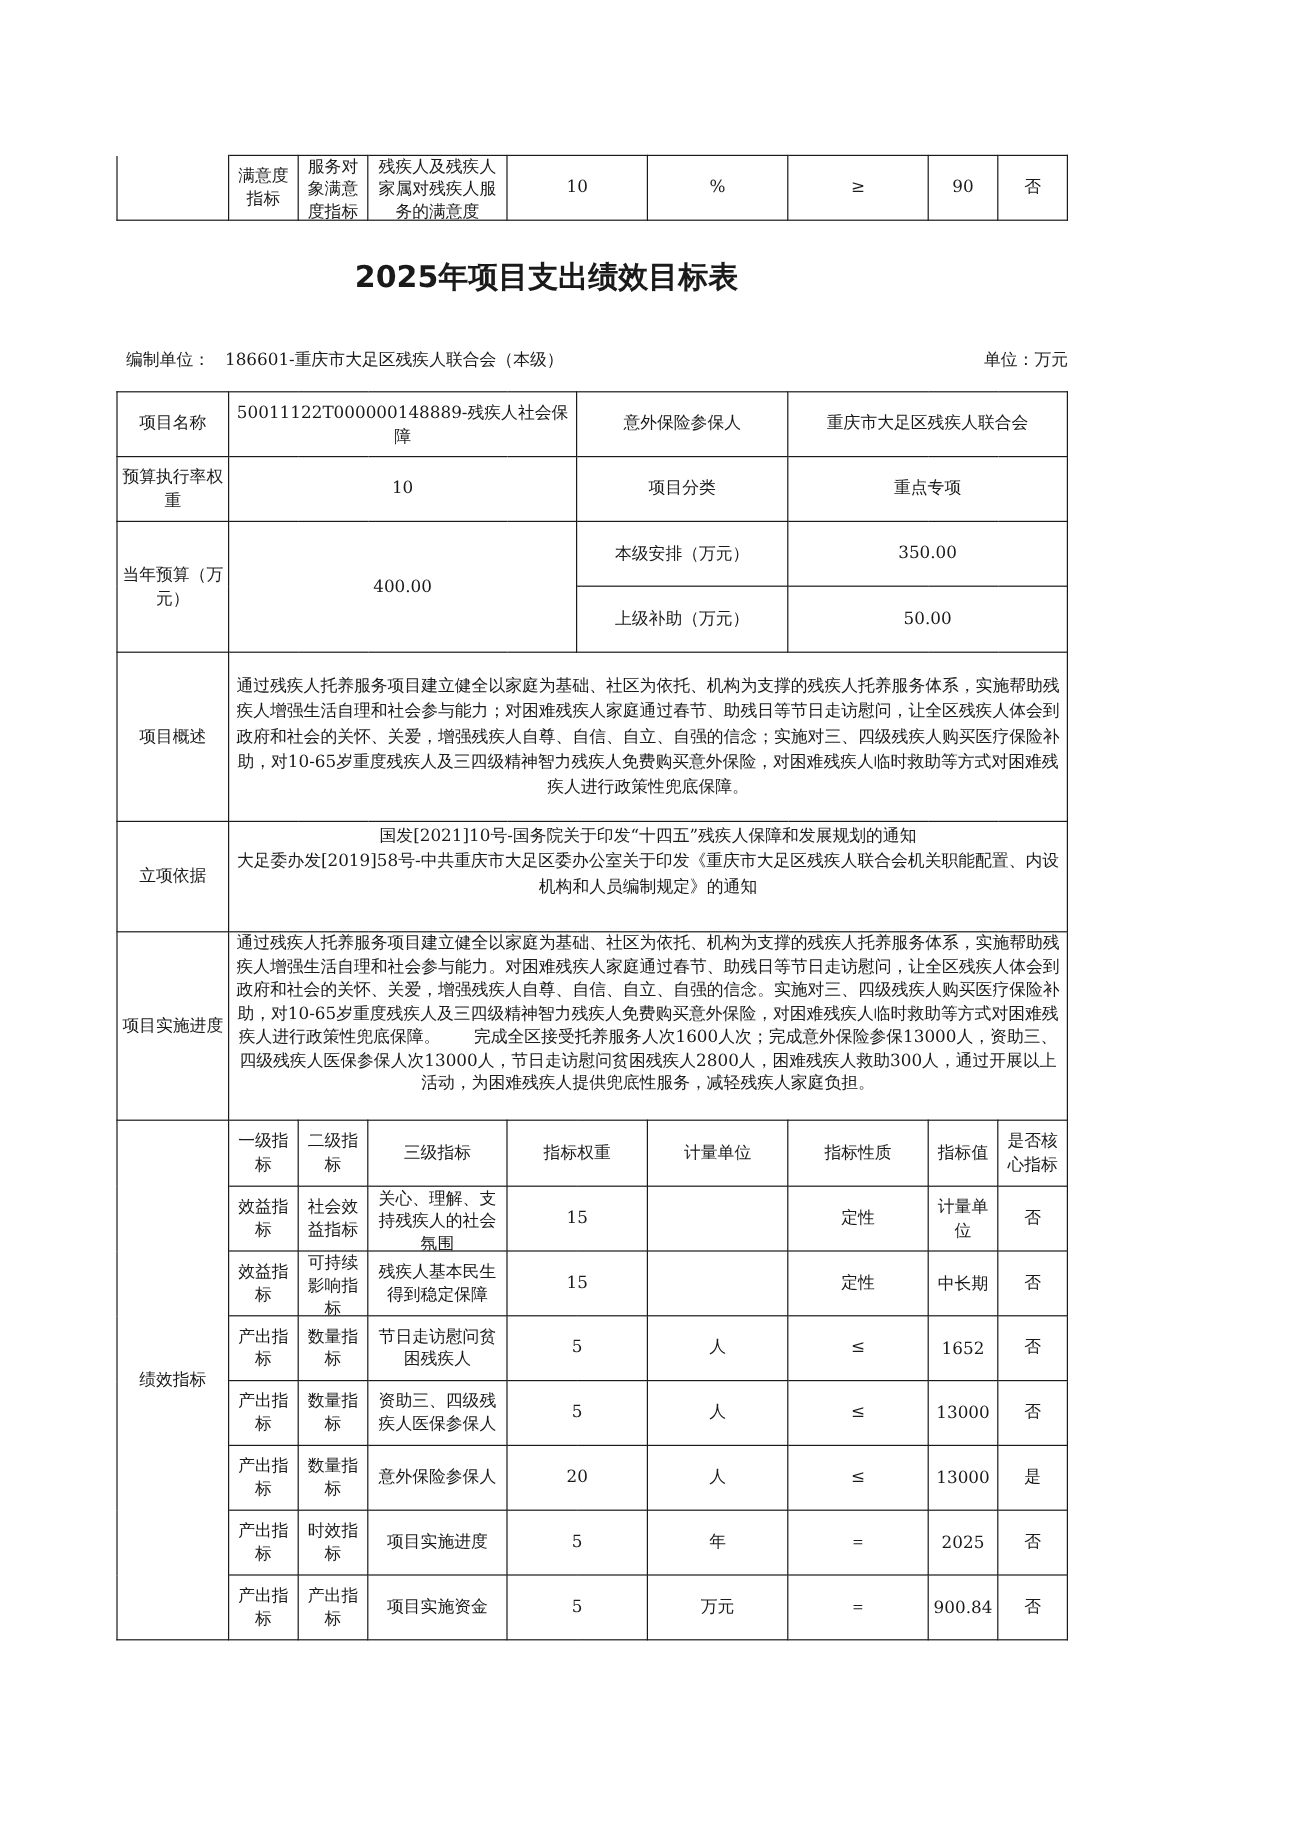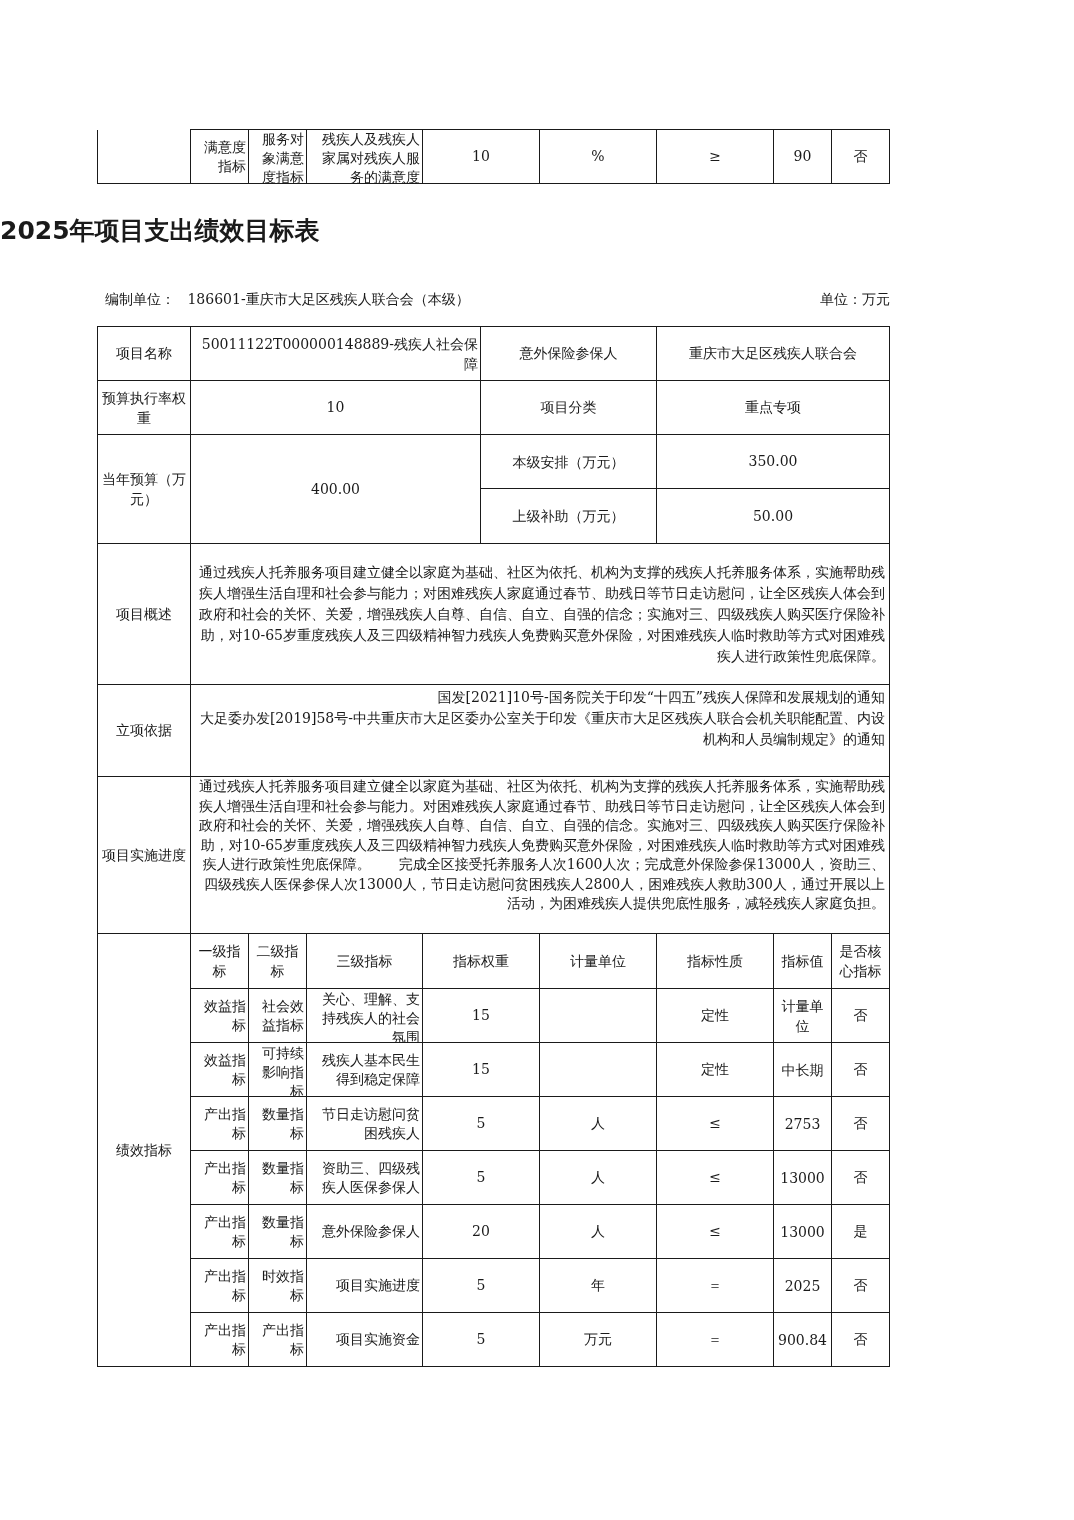--- a/index.html
+++ b/index.html
@@ -11,29 +11,29 @@
   .abs { position: absolute; }
   table { border-collapse: collapse; table-layout: fixed; }
   td {
     border: 1.5px solid #1a1a1a;
     font-size: 14px; line-height: 19px;
     padding: 0 2px;
     overflow: hidden;
     vertical-align: middle;
   }
   .c { text-align: center; }
-  .l { text-align: right; }
+  .l { text-align: center; }
   .clip { overflow: hidden; }
 
   
   #top-fragment { left: 97px; top: 129px; }
   #top-fragment td { height: 53px; }
 
   #title {
-    left: 0; width: 911px; top: 214px; text-align: left;
+    left: 0; width: 911px; top: 214px; text-align: center;
     font-family: "DejaVu Sans", "Liberation Sans", sans-serif;
     font-weight: bold; font-size: 25px; letter-spacing: 0px;
   }
   #org-line { left: 105px; top: 291px; font-size: 14px; }
   #unit-line { right: 184px; top: 291px; font-size: 14px; }
 
   #main-table { left: 97px; top: 326px; border-radius: 26px; }
   .wrapcell { line-height: 20px; }
   .textblock { padding: 2px 4px; line-height: 21px; font-size: 14px; }
   .inner-cell { padding: 0; }
@@ -192,21 +192,21 @@
         </td>
     <td class="l inner-cell">
           <div style="max-height:52px;padding:0 2px">数量指标</div>
         </td>
     <td class="l inner-cell">
           <div style="max-height:52px;padding:0 2px">节日走访慰问贫困残疾人</div>
         </td>
     <td class="c" colspan="2">5</td>
     <td class="c">人</td>
     <td class="c">≤</td>
-    <td class="c wrapcell">2753</td>
+    <td class="c wrapcell">1652</td>
     <td class="c">否</td>
   </tr>
   <tr style="height:54px">
     <td class="l inner-cell">
           <div style="max-height:52px;padding:0 2px">产出指标</div>
         </td>
     <td class="l inner-cell">
           <div style="max-height:52px;padding:0 2px">数量指标</div>
         </td>
     <td class="l inner-cell">

